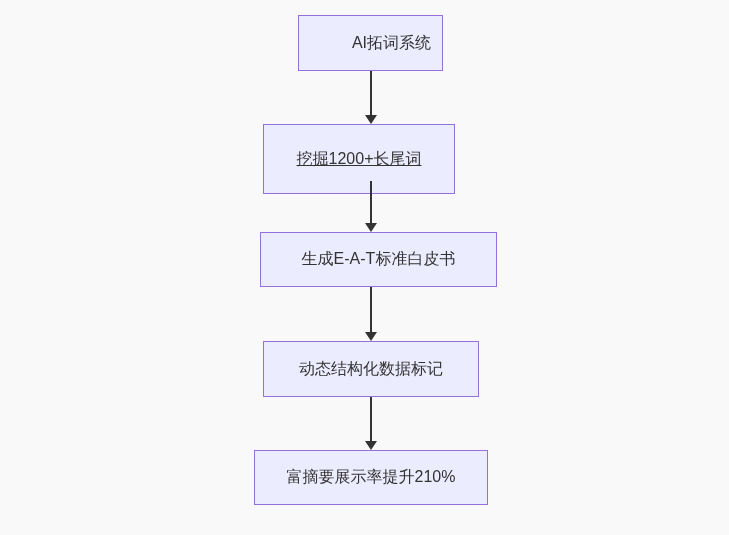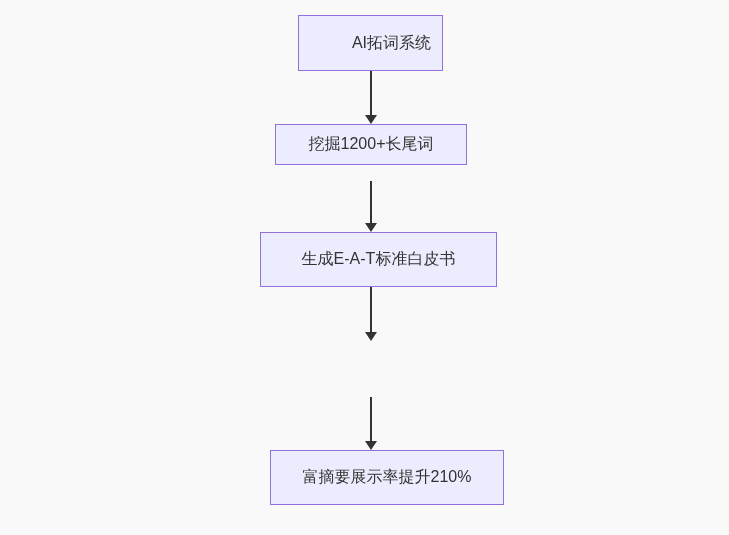--- a/index.html
+++ b/index.html
@@ -22,24 +22,24 @@
     border: 1.5px solid #9370DB;
     color: #333333;
     font-size: 16px;
     display: flex;
     align-items: center;
     justify-content: center;
     text-align: center;
     white-space: nowrap;
   }
   .node-1 { left: 298px; top: 15px;  width: 145px; height: 56px; padding-left: 42px; }
-  .node-2 { left: 275px; top: 124px; width: 192px; height: 41px; }
+  .node-2 { left: 263px; top: 124px; width: 192px; height: 70px; text-decoration: underline; }
   .node-3 { left: 260px; top: 232px; width: 237px; height: 55px; }
   .node-4 { left: 263px; top: 341px; width: 216px; height: 56px; }
-  .node-5 { left: 270px; top: 450px; width: 234px; height: 55px; }
+  .node-5 { left: 254px; top: 450px; width: 234px; height: 55px; }
 
   .arrow {
     position: absolute;
     left: 364px;           
     width: 14px;
     display: flex;
     flex-direction: column;
     align-items: center;
   }
   .arrow-1 { top: 71px;  height: 53px; }
@@ -85,20 +85,23 @@
 
   <div class="node node-3">
     <span>生成E-A-T标准白皮书</span>
   </div>
 
   <div class="arrow arrow-3">
     <span class="arrow-line"></span>
     <span class="arrow-head"></span>
   </div>
 
+  <div class="node node-4">
+    <span>动态结构化数据标记</span>
+  </div>
 
   <div class="arrow arrow-4">
     <span class="arrow-line"></span>
     <span class="arrow-head"></span>
   </div>
 
   <div class="node node-5">
     <span>富摘要展示率提升210%</span>
   </div>
 

